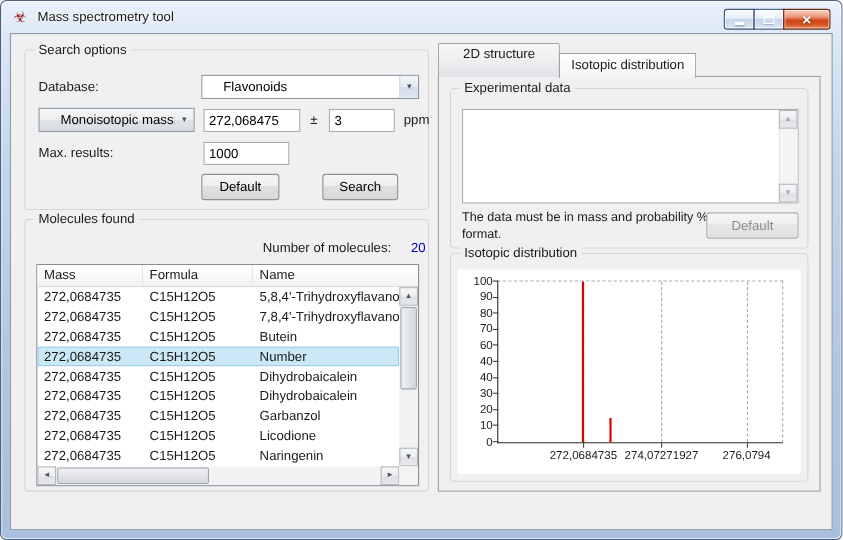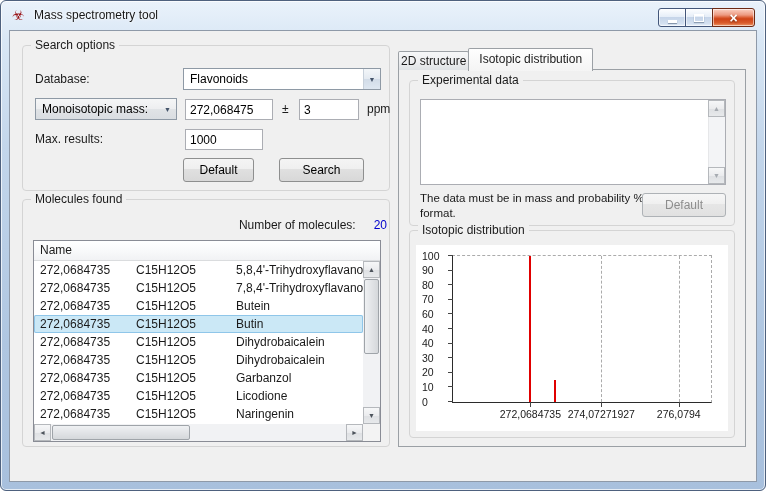--- a/index.html
+++ b/index.html
@@ -25,21 +25,21 @@
   .groupbox{position:absolute;border:1px solid #D4D4D4;border-radius:4px}
   .gb-legend{position:absolute;top:-8px;left:8px;background:#F0F0F0;padding:0 4px;font-size:12px;color:#1A1A1A;white-space:nowrap}
   .lbl{position:absolute;font-size:12px;color:#1A1A1A;white-space:nowrap}
   .textbox{position:absolute;border:1px solid #ABADB3;background:#fff;font:12px "Liberation Sans",sans-serif;padding:2px 4px;height:21px}
   .btn{position:absolute;border:1px solid #8E8F8F;border-radius:3px;font-size:12px;color:#000;display:flex;align-items:center;justify-content:center;
        background:linear-gradient(180deg,#F4F4F4 0%,#EFEFEF 45%,#E0E0E0 46%,#D8D8D8 100%);cursor:default}
   .btn.disabled{color:#8D8D8D;border-color:#AEB2B6;background:linear-gradient(180deg,#F6F6F6 0%,#F0F0F0 45%,#E6E6E6 46%,#E1E1E1 100%)}
   .combo{position:absolute;height:22px;border:1px solid #8E99A5;font-size:12px;display:flex;align-items:center}
   .combo.white{background:#fff}
   .combo.button{background:linear-gradient(180deg,#F5F6F7 0%,#EDEEF0 50%,#E0E3E6 51%,#D9DDE1 100%)}
-  .combo-text{flex:1;padding:0 6px;white-space:nowrap;overflow:hidden}
+  .combo-text{flex:1;padding:0 19px;white-space:nowrap;overflow:hidden}
   .combo-btn{width:17px;height:100%;display:flex;align-items:center;justify-content:center}
   .combo.white .combo-btn{border-left:1px solid #C8D1DB;background:linear-gradient(180deg,#F3F6F9 0%,#E4EAF1 50%,#D2DCE8 51%,#DEE7F1 100%)}
   .combo-btn i{font-style:normal;font-size:7px;color:#44546A;line-height:1}
   .count-row{position:absolute;right:2px;top:18px;display:flex;gap:18px;font-size:12px}
   .count-value{font-size:12px}
   
   .table{position:absolute;border:1px solid #898C95;background:#fff}
   .thead{position:absolute;left:0;right:0;top:0;height:20px;display:flex;
          background:linear-gradient(180deg,#FFFFFF 0%,#F8F9FA 55%,#F1F2F4 100%);border-bottom:1px solid #DADCDE}
   .th{font-size:12px;color:#1A1A1A;padding:2px 6px;border-right:1px solid #E3E4E6;white-space:nowrap;overflow:hidden}
@@ -61,38 +61,38 @@
   .vscroll .sb-btn.up{top:0;left:0}
   .vscroll .sb-btn.down{bottom:0;left:0}
   .hscroll .sb-btn.left{left:0;top:0}
   .hscroll .sb-btn.right{right:0;top:0}
   .sb-thumb-v{position:absolute;left:1px;right:1px;top:18px;height:46%;border:1px solid #9FA4A9;border-radius:2px;
           background:linear-gradient(90deg,#EFF1F3 0%,#E2E4E7 50%,#D5D8DB 100%)}
   .sb-thumb-h{position:absolute;top:1px;bottom:1px;left:18px;width:42%;border:1px solid #9FA4A9;border-radius:2px;
           background:linear-gradient(180deg,#EFF1F3 0%,#E2E4E7 50%,#D5D8DB 100%)}
   
   .tabstrip{position:absolute;left:388px;top:16px;height:23px;display:flex;align-items:flex-end;z-index:5}
-  .tab{height:19px;line-height:18px;padding:0 2px;font-size:12px;color:#1A1A1A;border:1px solid #9BA0A5;border-bottom:none;
+  .tab{height:31px;line-height:18px;padding:0 22px;font-size:12px;color:#1A1A1A;border:1px solid #9BA0A5;border-bottom:none;
        border-radius:2px 2px 0 0;background:linear-gradient(180deg,#F6F7F8 0%,#EDEEF0 55%,#DFE2E5 100%);margin-right:-1px;position:relative}
   .tab.active{height:23px;line-height:21px;padding:0 10px;margin-bottom:-1px;z-index:6;
        background:linear-gradient(180deg,#FEFEFE 0%,#F4F4F4 100%)}
   .tabpage{position:absolute;left:388px;top:38px;width:348px;height:378px;border:1px solid #9BA0A5;background:#F0F0F0;z-index:1}
   
   .ta-wrap{position:absolute;left:10px;top:18px;width:306px;height:86px;background:#fff;border:1px solid #ABADB3}
   .exp-input{position:absolute;left:1px;top:1px;width:calc(100% - 19px);height:calc(100% - 2px);border:none;outline:none;resize:none;
              font:12px "Liberation Sans",sans-serif;background:#fff}
   .ta-scroll{position:absolute;top:0;right:0;bottom:0;width:17px;background:#F3F4F6;border-left:1px solid #E6E7E9}
   .ta-scroll .sb-btn.up{top:0;left:-1px}
   .ta-scroll .sb-btn.down{bottom:0;left:-1px}
   .note{position:absolute;left:10px;top:110px;width:225px;font-size:11.5px;line-height:1.3;color:#1A1A1A}
   
   .chart-panel{position:absolute;left:6px;top:14px;right:6px;bottom:6px;background:#fff}
   .plot{position:absolute;left:36px;top:10px;right:16px;bottom:28px;background:#fff;
         border-left:1px solid #2B2B2B;border-bottom:1px solid #2B2B2B;border-top:1px dashed #ABABAB;border-right:1px dashed #ABABAB}
-  .ylab{position:absolute;right:calc(100% + 5px);width:26px;font-size:10.5px;color:#1A1A1A;line-height:1}
+  .ylab{position:absolute;right:calc(100% + 5px);width:26px;text-align:right;font-size:10.5px;color:#1A1A1A;line-height:1}
   .ytick{position:absolute;left:-5px;width:5px;height:0;border-top:1px solid #444}
   .vgrid{position:absolute;top:0;bottom:0;width:0;border-left:1px dashed #ABABAB}
   .xtick{position:absolute;bottom:-5px;height:5px;width:0;border-left:1px solid #444}
   .xlab{position:absolute;top:calc(100% + 6px);transform:translateX(-50%);font-size:10.5px;color:#1A1A1A;white-space:nowrap}
   .peak{position:absolute;bottom:0;width:2px;margin-left:-1px}
 </style>
 </head>
 <body>
 
 <div id="win">
@@ -133,32 +133,34 @@
       </div>
       <input class="textbox" style="left: 162px; top: 53px; width: 88px;" value="272,068475">
       <span class="lbl" style="left:259px;top:56px">±</span>
       <input class="textbox" style="left: 276px; top: 53px; width: 60px;" value="3">
       <span class="lbl" style="left:344px;top:56px">ppm</span>
 
       <span class="lbl" style="left:12px;top:86px">Max. results:</span>
       <input class="textbox" style="left: 162px; top: 83px; width: 78px;" value="1000">
 
       <div class="btn" style="left:160px;top:112px;width:71px;height:24px">Default</div>
-      <div class="btn" style="left:256px;top:112px;width:85px;height:24px">Search</div>
+      <div class="btn" style="left:270px;top:112px;width:69px;height:24px">Search</div>
     </div>
 
     <div class="groupbox" style="left:12px;top:168px;width:368px;height:248px">
       <span class="gb-legend">Molecules found</span>
       <div class="count-row">
         <span class="lbl" style="position:static">Number of molecules:</span>
         <span class="count-value" style="color: rgb(0, 0, 204);">20</span>
       </div>
 
       <div class="table" style="left:10px;top:40px;width:348px;height:202px">
         <div class="thead">
+          <div class="th c0">Mass</div>
+          <div class="th c1">Formula</div>
           <div class="th name">Name</div>
         </div>
         <div class="tbody" id="tbody">
             <div class="tr">
               <div class="td c0">272,0684735</div>
               <div class="td c1">C15H12O5</div>
               <div class="td c2">5,8,4'-Trihydroxyflavanon</div>
             </div>
             <div class="tr">
               <div class="td c0">272,0684735</div>
@@ -166,21 +168,21 @@
               <div class="td c2">7,8,4'-Trihydroxyflavanon</div>
             </div>
             <div class="tr">
               <div class="td c0">272,0684735</div>
               <div class="td c1">C15H12O5</div>
               <div class="td c2">Butein</div>
             </div>
             <div class="tr selected">
               <div class="td c0">272,0684735</div>
               <div class="td c1">C15H12O5</div>
-              <div class="td c2">Butin</div>
+              <div class="td c2">Number</div>
             </div>
             <div class="tr">
               <div class="td c0">272,0684735</div>
               <div class="td c1">C15H12O5</div>
               <div class="td c2">Dihydrobaicalein</div>
             </div>
             <div class="tr">
               <div class="td c0">272,0684735</div>
               <div class="td c1">C15H12O5</div>
               <div class="td c2">Dihydrobaicalein</div>

